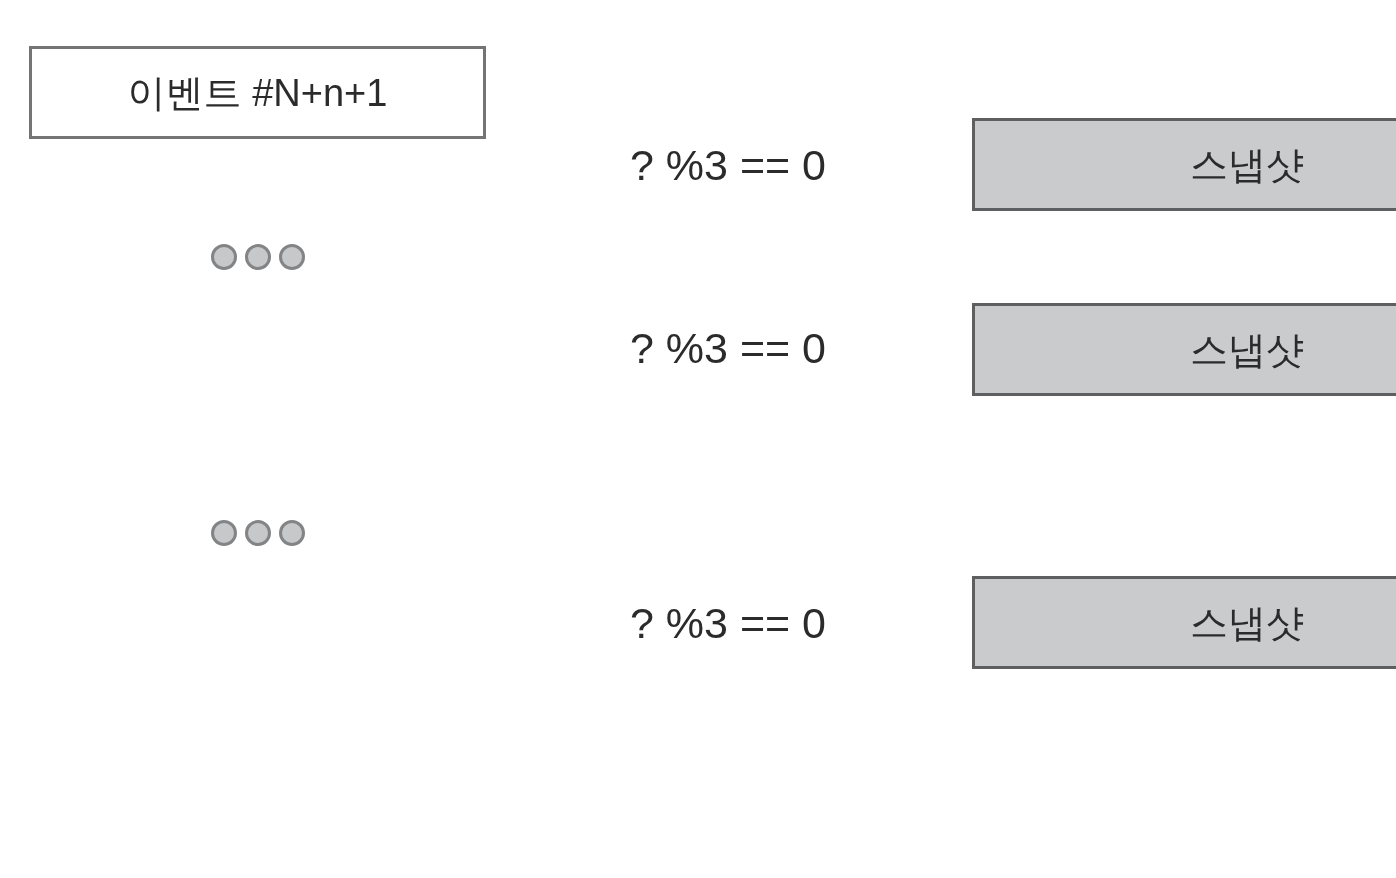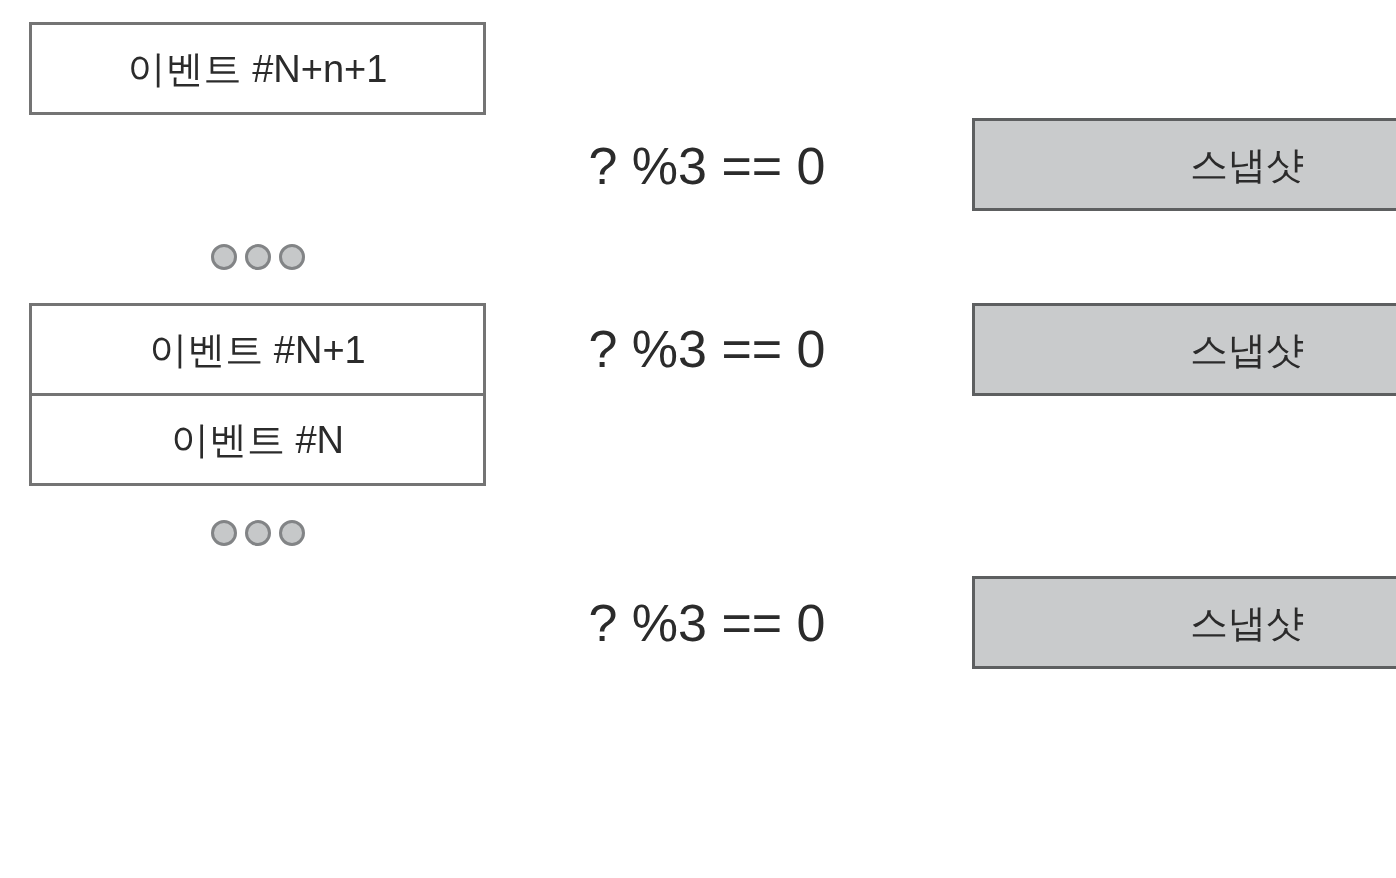--- a/index.html
+++ b/index.html
@@ -51,26 +51,26 @@
     box-sizing: border-box;
     width: 26px;
     height: 26px;
     border-radius: 50%;
     background: var(--dot_fill, #c6c8c9);
     border: 3px solid var(--dot_border, #828486);
   }
   
   .condition {
     position: absolute;
-    left: 612px;
+    left: 633px;
     width: 190px;
     display: flex;
     align-items: center;
     justify-content: center;
-    font-size: 52px;
+    font-size: 43px;
     white-space: nowrap;
   }
   
   .snapshot {
     position: absolute;
     left: 972px;
     width: 550px;
     height: 93px;
     box-sizing: border-box;
     border: 3px solid var(--snapshot_border, #5d5f60);
@@ -83,44 +83,36 @@
     font-size: 38px;
     line-height: 1;
     white-space: nowrap;
   }
 </style>
 </head>
 <body>
 
 <div class="canvas">
 
-  <div class="event-stack" style="top:22px">
+  <div class="event-stack" style="top:46px">
     <div class="event-row">
       <span>이벤트 #N+n+1</span>
     </div>
   </div>
   <div class="condition" style="top:120px;height:91px">? %3 == 0</div>
   <div class="snapshot" style="top:118px">
     <span>스냅샷</span>
   </div>
 
   <div class="dots" style="top:244px">
     <div class="dot"></div>
     <div class="dot"></div>
     <div class="dot"></div>
   </div>
 
-  <div class="event-stack" style="top:303px">
-    <div class="event-row">
-      <span>이벤트 #N+1</span>
-    </div>
-    <div class="event-row">
-      <span>이벤트 #N</span>
-    </div>
-  </div>
   <div class="condition" style="top:303px;height:91px">? %3 == 0</div>
   <div class="snapshot" style="top:303px">
     <span>스냅샷</span>
   </div>
 
   <div class="dots" style="top:520px">
     <div class="dot"></div>
     <div class="dot"></div>
     <div class="dot"></div>
   </div>

